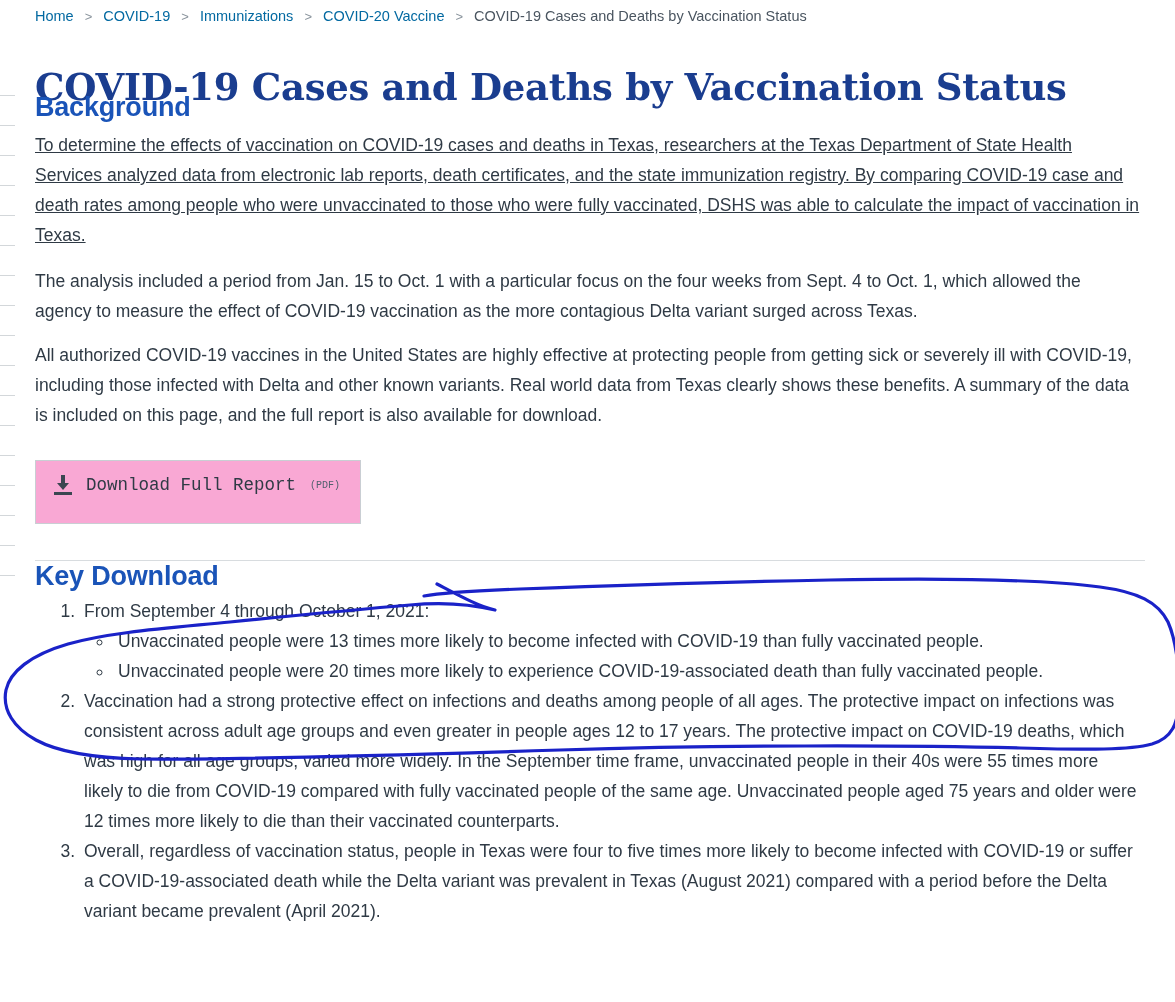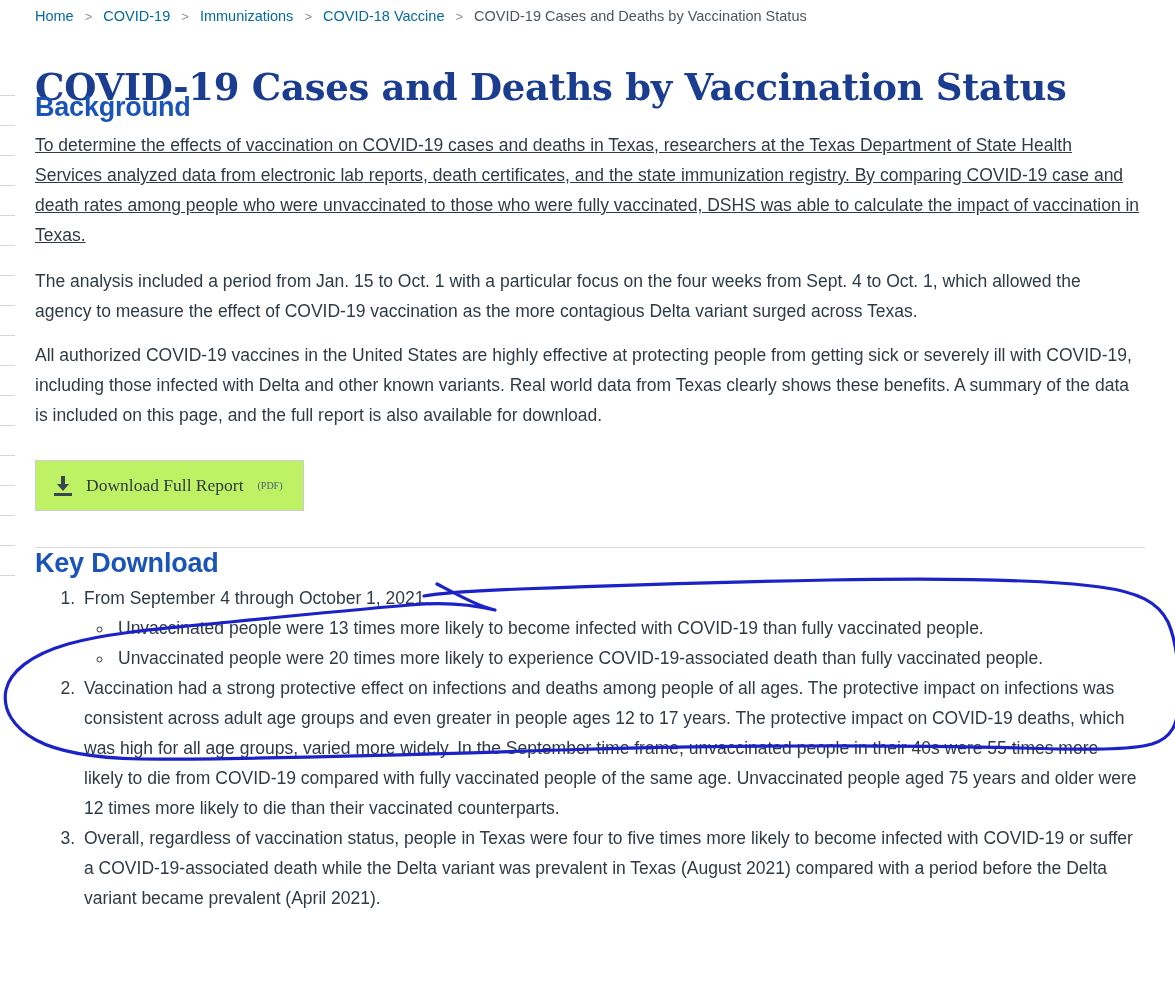--- a/index.html
+++ b/index.html
@@ -88,26 +88,26 @@
   }
   
   .download-wrap {
     margin-top: 30px;
   }
   .download-btn {
     display: inline-flex;
     align-items: center;
     gap: 14px;
     border: 1px solid #c9ced3;
-    background: #bef264;
-    padding: 14px 20px 14px 18px;
+    background: #f9a8d4;
+    padding: 14px 20px 28px 18px;
     font-size: 17.5px;
     color: #2f3a45;
     cursor: pointer;
-    font-family: Liberation Serif, serif;
+    font-family: Liberation Mono, monospace;
   }
   .download-btn .dl-icon {
     display: inline-block;
     width: 18px;
     height: 20px;
     position: relative;
   }
   .download-btn .dl-icon .arrow {
     position: absolute;
     left: 7px;
@@ -214,21 +214,21 @@
     <div class="tick"></div>
   </div>
 
   <nav class="breadcrumb">
     <a class="crumb link" href="#">Home</a>
     <span class="sep">&gt;</span>
     <a class="crumb link" href="#">COVID-19</a>
     <span class="sep">&gt;</span>
     <a class="crumb link" href="#">Immunizations</a>
     <span class="sep">&gt;</span>
-    <a class="crumb link" href="#">COVID-18 Vaccine</a>
+    <a class="crumb link" href="#">COVID-20 Vaccine</a>
     <span class="sep">&gt;</span>
     <span class="current">COVID-19 Cases and Deaths by Vaccination Status</span>
   </nav>
 
   <h1 class="page-title">COVID-19 Cases and Deaths by Vaccination Status</h1>
 
   <h2 class="section-heading bg-heading">Background</h2>
 
   <div class="content">
     <p>To determine the effects of vaccination on COVID-19 cases and deaths in Texas, researchers at the Texas Department of State Health Services analyzed data from electronic lab reports, death certificates, and the state immunization registry. By comparing COVID-19 case and death rates among people who were unvaccinated to those who were fully vaccinated, DSHS was able to calculate the impact of vaccination in Texas.</p>

